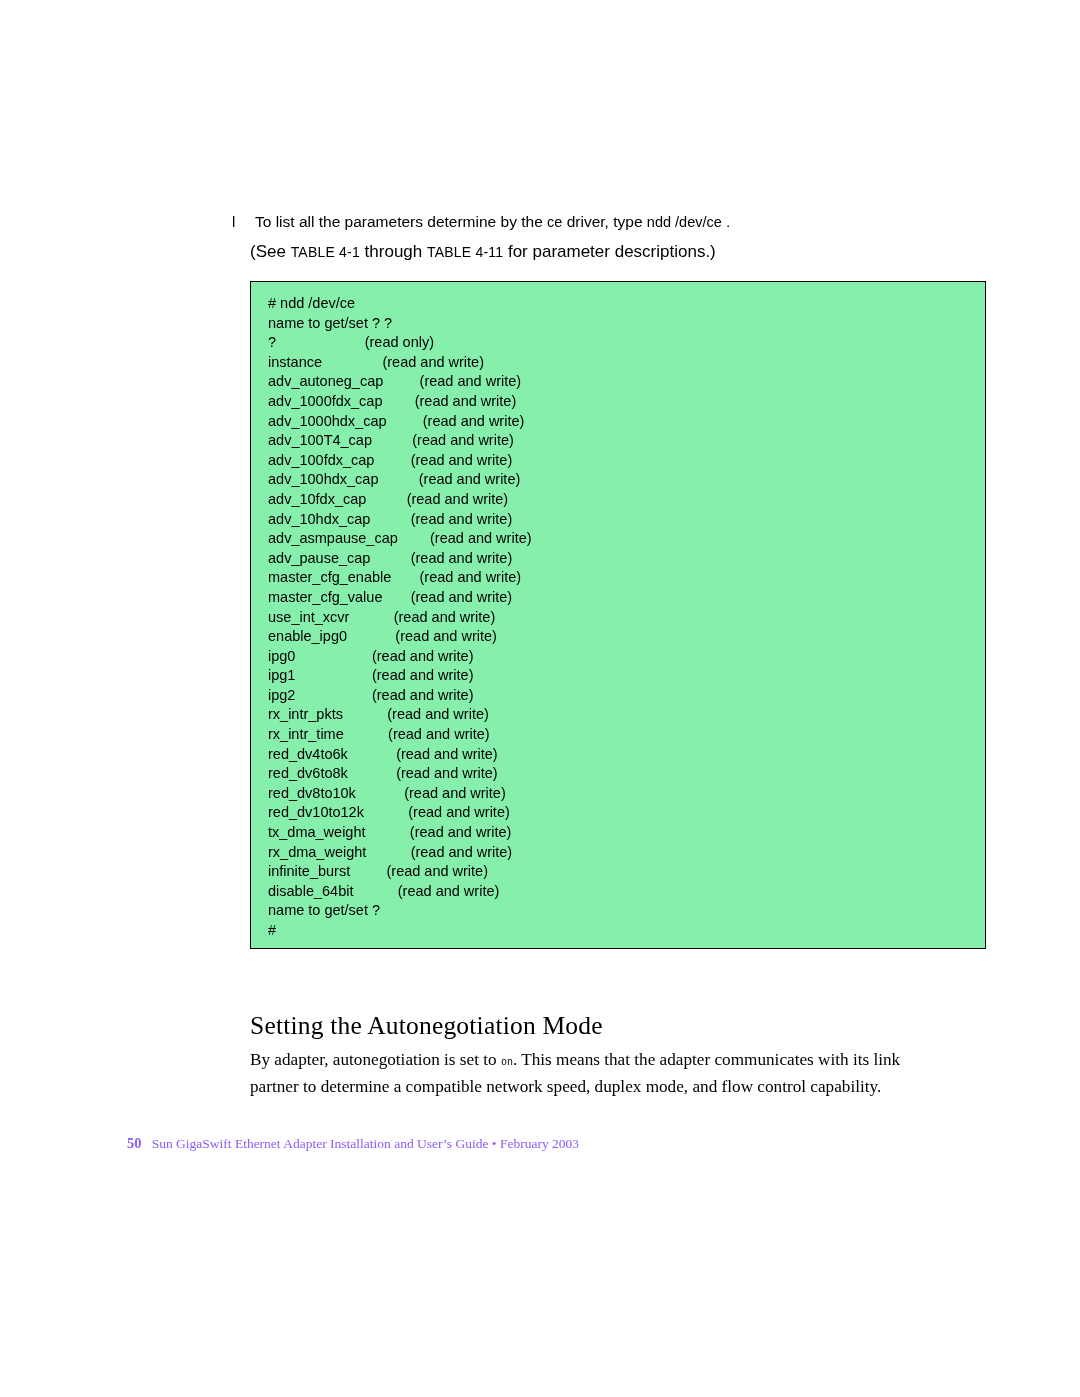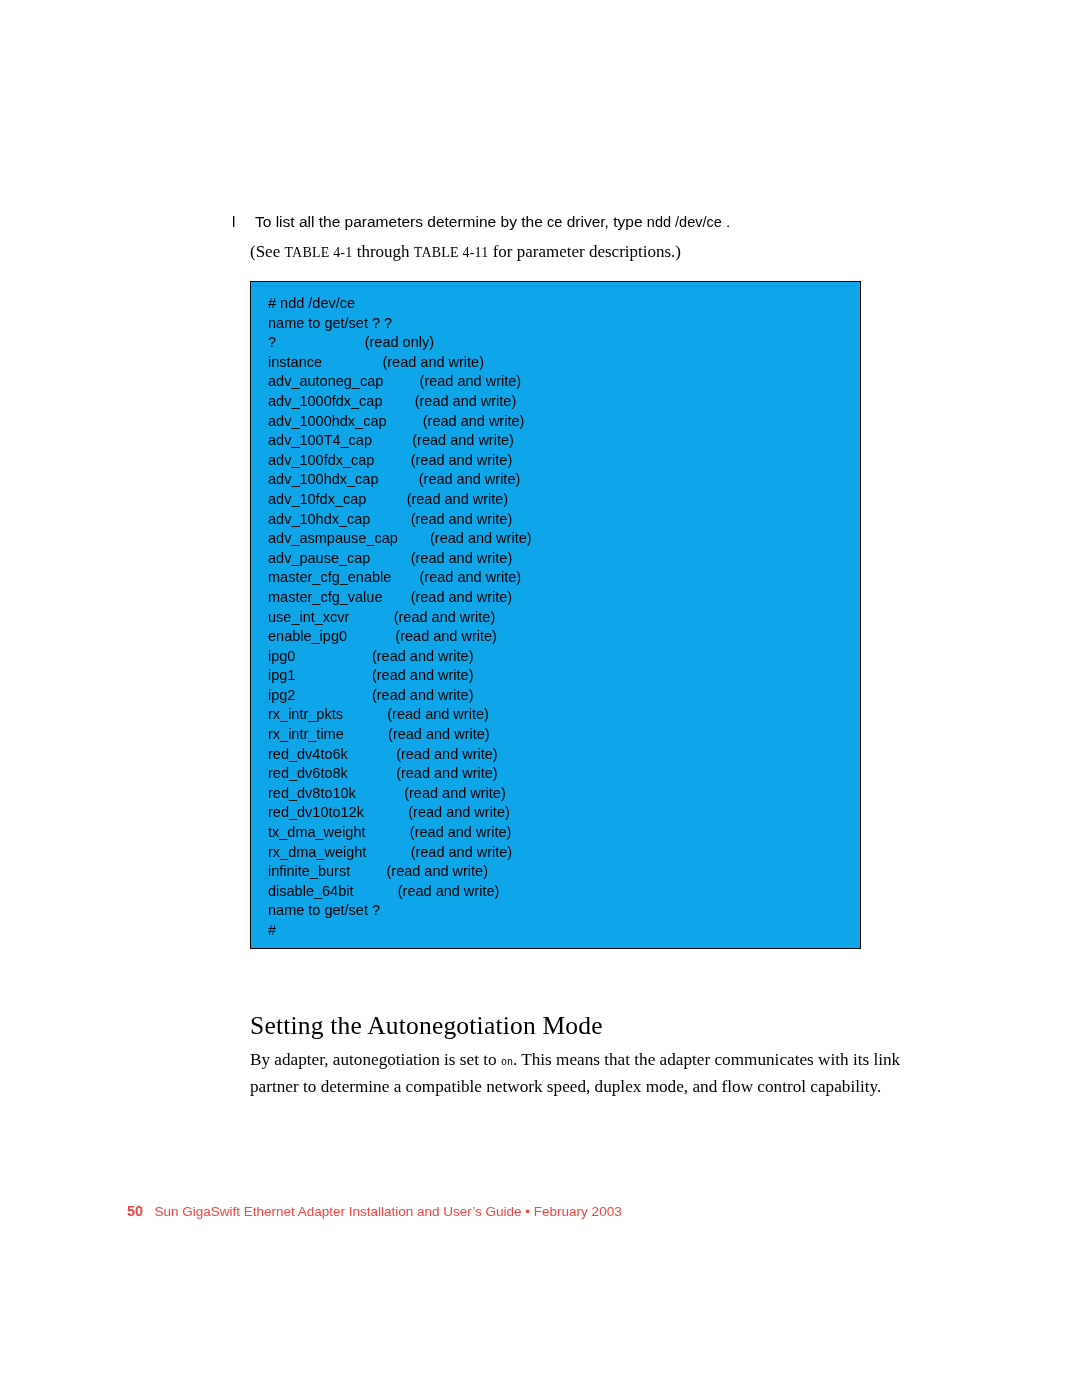--- a/index.html
+++ b/index.html
@@ -48,39 +48,39 @@
   .mono-inline {
     font-family: Liberation Sans, sans-serif;
     font-size: 14.5px;
   }
 
   .see-line {
     position: absolute;
     left: 250px;
     top: 241px;
     width: 700px;
-    font-family: Liberation Serif, serif;
+    font-family: Liberation Sans, sans-serif;
     font-size: 17px;
     line-height: 22px;
   }
   .smallcaps {
     font-size: 14px;
     letter-spacing: 0.2px;
   }
 
   
   .code-box {
     position: absolute;
     left: 250px;
     top: 281px;
-    width: 611px;
+    width: 736px;
     height: 668px;
     border: 1px solid #000000;
     box-sizing: border-box;
-    background: #0ea5e9;
+    background: #86efac;
   }
   .code-content {
     position: absolute;
     left: 17px;
     top: 12px;
     font-family: "Liberation Sans", sans-serif;
     font-size: 14.5px;
     line-height: 19.6px;
     white-space: pre;
   }
@@ -114,24 +114,24 @@
   }
   .mono-on {
     font-family: "Liberation Mono", monospace;
     font-size: 10px;
   }
 
   
   .footer {
     position: absolute;
     left: 127px;
-    top: 1203px;
-    font-family: Liberation Sans, sans-serif;
+    top: 1135px;
+    font-family: Liberation Serif, serif;
     font-size: 13.5px;
-    color: #ef4444;
+    color: #8b5cf6;
     white-space: pre;
   }
   .footer .pagenum {
     font-weight: bold;
     font-size: 14.5px;
   }
   .footer .ftext {
     font-size: 13.5px;
   }
 </style>

